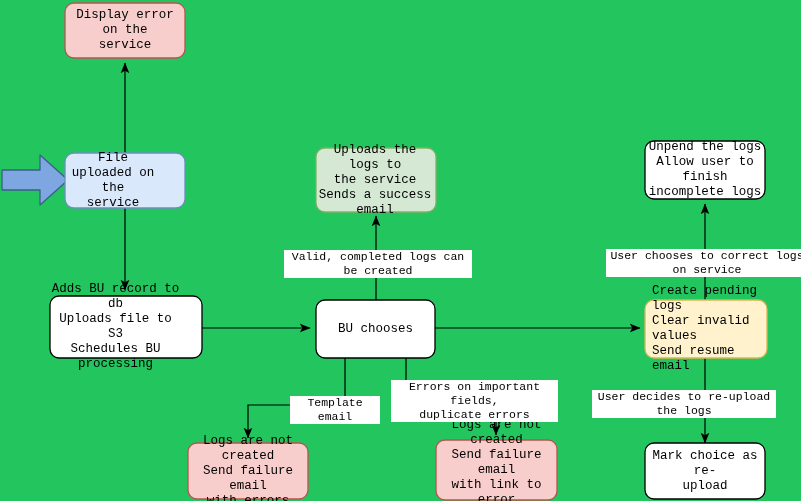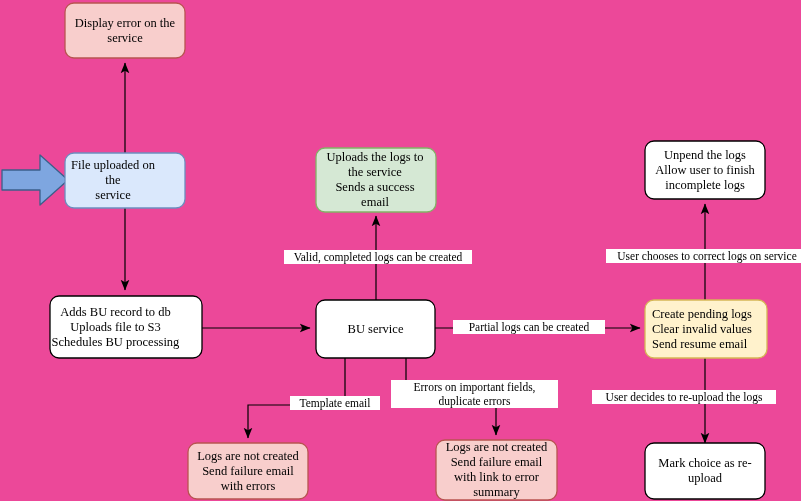--- a/index.html
+++ b/index.html
@@ -4,22 +4,22 @@
 <style>
   html, body {
     margin: 0;
     padding: 0;
     background: #ffffff;
   }
   #canvas {
     position: relative;
     width: 801px;
     height: 501px;
-    background: #ec4899;
-    font-family: Liberation Serif, serif;
+    background: #22c55e;
+    font-family: Liberation Mono, monospace;
     overflow: hidden;
   }
   svg.layer {
     position: absolute;
     left: 0;
     top: 0;
     width: 801px;
     height: 501px;
   }
   .node-text {
@@ -114,21 +114,21 @@
 
   <div class="node-text" style="left:50px; top:296px; width:131px; height:62px;">Adds BU record to db
 Uploads file to S3
 Schedules BU processing</div>
 
   <div class="node-text" style="left:316px; top:148px; width:118px; height:64px;">Uploads the logs to
 the service
 Sends a success
 email</div>
 
-  <div class="node-text" style="left:316px; top:300px; width:119px; height:58px;">BU service</div>
+  <div class="node-text" style="left:316px; top:300px; width:119px; height:58px;">BU chooses</div>
 
   <div class="node-text" style="left:188px; top:443px; width:120px; height:56px;">Logs are not created
 Send failure email
 with errors</div>
 
   <div class="node-text" style="left:436px; top:440px; width:121px; height:60px;">Logs are not created
 Send failure email
 with link to error
 summary</div>
 
@@ -140,21 +140,20 @@
 Allow user to finish
 incomplete logs</div>
 
   <div class="node-text" style="left:645px; top:443px; width:120px; height:56px;">Mark choice as re-
 upload</div>
 
 
 
   <div class="edge-label" style="left:284px; top:250px; width:184px;">Valid, completed logs can be created</div>
 
-  <div class="edge-label" style="left:453px; top:320px; width:148px;">Partial logs can be created</div>
 
   <div class="edge-label" style="left:290px; top:396px; width:86px;">Template email</div>
 
   <div class="edge-label" style="left:391px; top:380px; width:163px;">Errors on important fields,
 duplicate errors</div>
 
   <div class="edge-label" style="left:606px; top:249px; width:198px;">User chooses to correct logs on service</div>
 
   <div class="edge-label" style="left:592px; top:390px; width:180px;">User decides to re-upload the logs</div>
 

